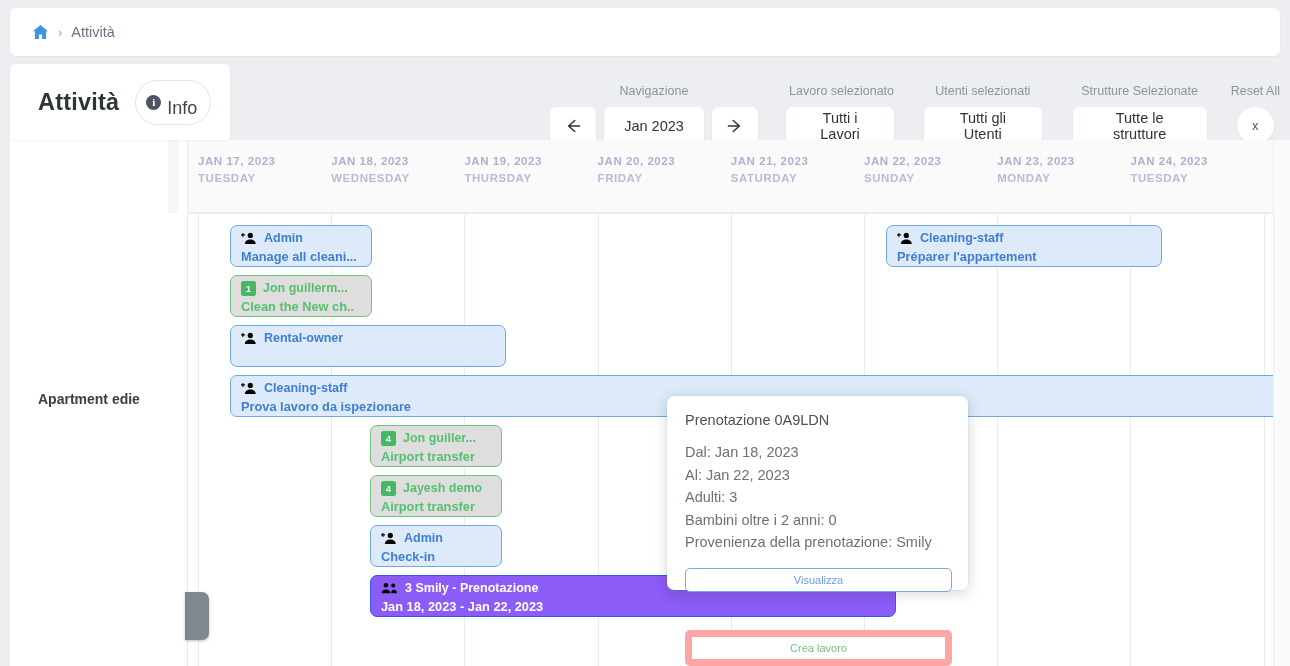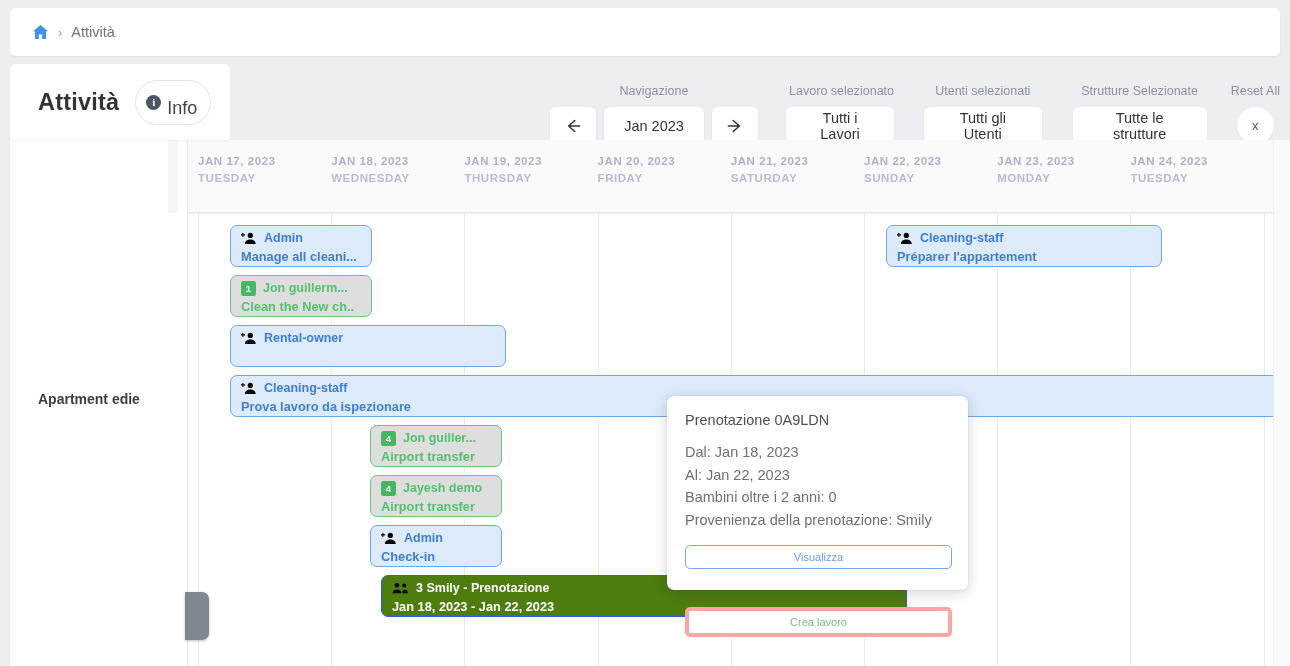--- a/index.html
+++ b/index.html
@@ -153,21 +153,21 @@
   .ev .ev-top { display: flex; align-items: center; gap: 7px; height: 17px; }
   .ev .ev-name { font-size: 12.5px; font-weight: 700; line-height: 15px; white-space: nowrap; }
   .ev .ev-sub  { font-size: 12.8px; font-weight: 700; line-height: 17px; white-space: nowrap; margin-top: 1px; }
 
   .ev.blue { background: #dceafa; border: 1px solid #6fa8e8; }
   .ev.blue .ev-name, .ev.blue .ev-sub { color: #3f7fd1; }
 
   .ev.green { background: #dedede; border: 1px solid #6cc57f; }
   .ev.green .ev-name, .ev.green .ev-sub { color: #56c06e; }
 
-  .ev.solid { background: #4d7c0f; border: 1px solid #3558f4; border-radius: 7px; margin-left: 11px; }
+  .ev.solid { background: #8b5cf6; border: 1px solid #3558f4; border-radius: 7px; }
   .ev.solid .ev-name, .ev.solid .ev-sub { color: #ffffff; }
 
   .icon-useradd { width: 16px; height: 13px; display: block; flex: none; }
   .icon-group   { width: 17px; height: 13px; display: block; flex: none; }
   .badge-num {
     width: 15px; height: 15px; flex: none;
     background: #46b862; color: #ffffff;
     border-radius: 2.5px; font-size: 9.5px; font-weight: 700;
     display: flex; align-items: center; justify-content: center;
   }
@@ -181,21 +181,21 @@
     padding: 16px 16px 0 18px; z-index: 9;
   }
   .tt-title { font-size: 14.5px; color: #4b5158; margin-bottom: 13px; }
   .tt-line  { font-size: 14.5px; color: #6b7177; line-height: 22.5px; white-space: nowrap; }
   .tt-btns { display: flex; gap: 38px; justify-content: center; margin-top: 14px; flex-direction: column; }
   .tt-btn {
     border-radius: 5px; padding: 5px 12px; font-size: 11px;
     background: #fff; cursor: pointer; font-family: "Liberation Sans", sans-serif;
   }
   .tt-btn.view { border: 1px solid #78a9ef; color: #6c9ee8; }
-  .tt-btn.make { border: 4px solid #fca5a5; color: #74c187; }
+  .tt-btn.make { border: 7px solid #fca5a5; color: #74c187; }
 
   
   .vscroll-track {
     position: absolute; right: 0; top: 140px;
     width: 17px; height: 526px; background: #fafafb;
     border-left: 1px solid #eceef0;
   }
   .hscroll-thumb {
     position: absolute; left: 185px; top: 592px;
     width: 24px; height: 48px;
@@ -422,20 +422,21 @@
 
 <div class="leftstrip"></div>
 <div class="vscroll-track"></div>
 <div class="hscroll-thumb"></div>
 
 <div class="tooltip">
   <div class="tt-title">Prenotazione 0A9LDN</div>
   <div id="ttlines">
       <div class="tt-line">Dal: Jan 18, 2023</div>
       <div class="tt-line">Al: Jan 22, 2023</div>
+      <div class="tt-line">Adulti: 3</div>
       <div class="tt-line">Bambini oltre i 2 anni: 0</div>
       <div class="tt-line">Provenienza della prenotazione: Smily</div>
     </div>
   <div class="tt-btns">
     <button class="tt-btn view">Visualizza</button>
     <button class="tt-btn make">Crea lavoro</button>
   </div>
 </div>
 
 </body></html>

